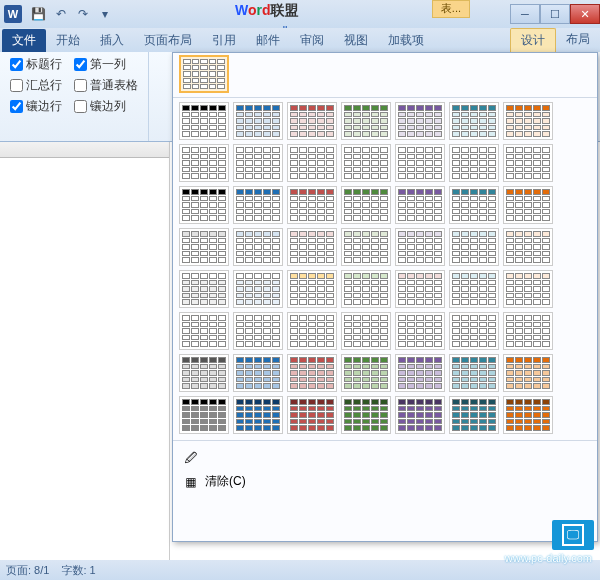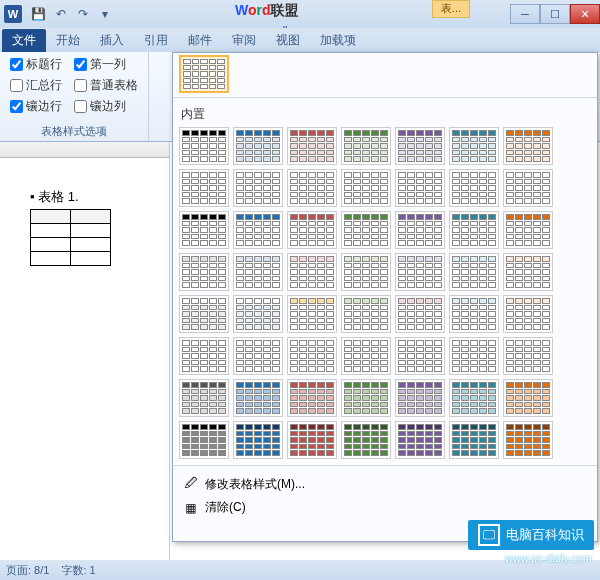--- a/index.html
+++ b/index.html
@@ -91,25 +91,30 @@
 
 <div class="watermark1">
   <span class="blue">W</span><span class="red">o</span><span class="green">r</span><span class="red">d</span><span style="color:#333">联盟</span>
 </div>
 <div class="watermark2">www.wordlm.com</div>
 
 <div class="ribbon-tabs">
   <div class="tab file">文件</div>
   <div class="tab">开始</div>
   <div class="tab">插入</div>
+  <div class="tab">页面布局</div>
   <div class="tab">引用</div>
   <div class="tab">邮件</div>
   <div class="tab">审阅</div>
   <div class="tab">视图</div>
   <div class="tab">加载项</div>
+  <div class="tabs-right">
+    <div class="tab design active">设计</div>
+    <div class="tab">布局</div>
+  </div>
 </div>
 
 <div class="ribbon-body">
   <div class="group">
     <div class="options-grid">
       <label class="chk">
           <input type="checkbox" id="c1" checked="" style="">
           <span>标题行</span>
         </label>
       <label class="chk">
@@ -126,49 +131,25 @@
         </label>
       <label class="chk">
           <input type="checkbox" id="c5" checked="" style="">
           <span>镶边行</span>
         </label>
       <label class="chk">
           <input type="checkbox" id="c6" style="">
           <span>镶边列</span>
         </label>
     </div>
-    <div class="group-label">表格样式选项</div>
   </div>
 </div>
 
 <div class="doc-area">
   <div class="ruler"></div>
-  <div class="doc-page">
-    <div class="table-cap">▪ <span>表格 1.</span></div>
-    <table class="doc-table">
-      <tbody>
-          <tr>
-            <td class="hdr"></td>
-            <td class="hdr"></td>
-          </tr>
-      <tr>
-            <td></td>
-            <td></td>
-          </tr>
-      <tr>
-            <td></td>
-            <td></td>
-          </tr>
-      <tr>
-            <td></td>
-            <td></td>
-          </tr>
-    </tbody>
-      </table>
-  </div>
 </div>
 
 <div class="gallery">
   <div class="gal-row" id="row-plain">
       <div class="style-thumb selected">
         <div class="tgrid">
           <div class="tcell" style="background: rgb(255, 255, 255);"></div>
           <div class="tcell" style="background: rgb(255, 255, 255);"></div>
           <div class="tcell" style="background: rgb(255, 255, 255);"></div>
           <div class="tcell" style="background: rgb(255, 255, 255);"></div>
@@ -190,21 +171,20 @@
           <div class="tcell" style="background: rgb(255, 255, 255);"></div>
           <div class="tcell" style="background: rgb(255, 255, 255);"></div>
           <div class="tcell" style="background: rgb(255, 255, 255);"></div>
           <div class="tcell" style="background: rgb(255, 255, 255);"></div>
           <div class="tcell" style="background: rgb(255, 255, 255);"></div>
           <div class="tcell" style="background: rgb(255, 255, 255);"></div>
         </div>
       </div>
     </div>
   <div class="sep-line"></div>
-  <div class="gal-section-title">内置</div>
   <div id="builtin-rows">
       <div class="gal-row">
         <div class="style-thumb">
           <div class="tgrid">
             <div class="tcell" style="background: rgb(0, 0, 0);"></div>
             <div class="tcell" style="background: rgb(0, 0, 0);"></div>
             <div class="tcell" style="background: rgb(0, 0, 0);"></div>
             <div class="tcell" style="background: rgb(0, 0, 0);"></div>
             <div class="tcell" style="background: rgb(0, 0, 0);"></div>
             <div class="tcell" style="background: rgb(255, 255, 255);"></div>
@@ -1837,32 +1817,30 @@
             <div class="tcell" style="background: rgb(227, 108, 10);"></div>
             <div class="tcell" style="background: rgb(227, 108, 10);"></div>
           </div>
         </div>
       </div>
     </div>
   <div class="gal-divider"></div>
   <div class="gal-menu">
     <div class="gal-menu-item">
       <span class="mi-icon">🖉</span>
-      <span>修改表格样式(M)...</span>
     </div>
     <div class="gal-menu-item">
       <span class="mi-icon">▦</span>
       <span>清除(C)</span>
     </div>
 
   </div>
 </div>
 
 <div class="status">
   <span>页面: 8/1</span>
   <span>字数: 1</span>
 </div>
 
 <div class="site-logo">
   <div class="i">🖵</div>
-  <span>电脑百科知识</span>
 </div>
 <div class="site-url">www.pc-daily.com</div>
 
 </body></html>

